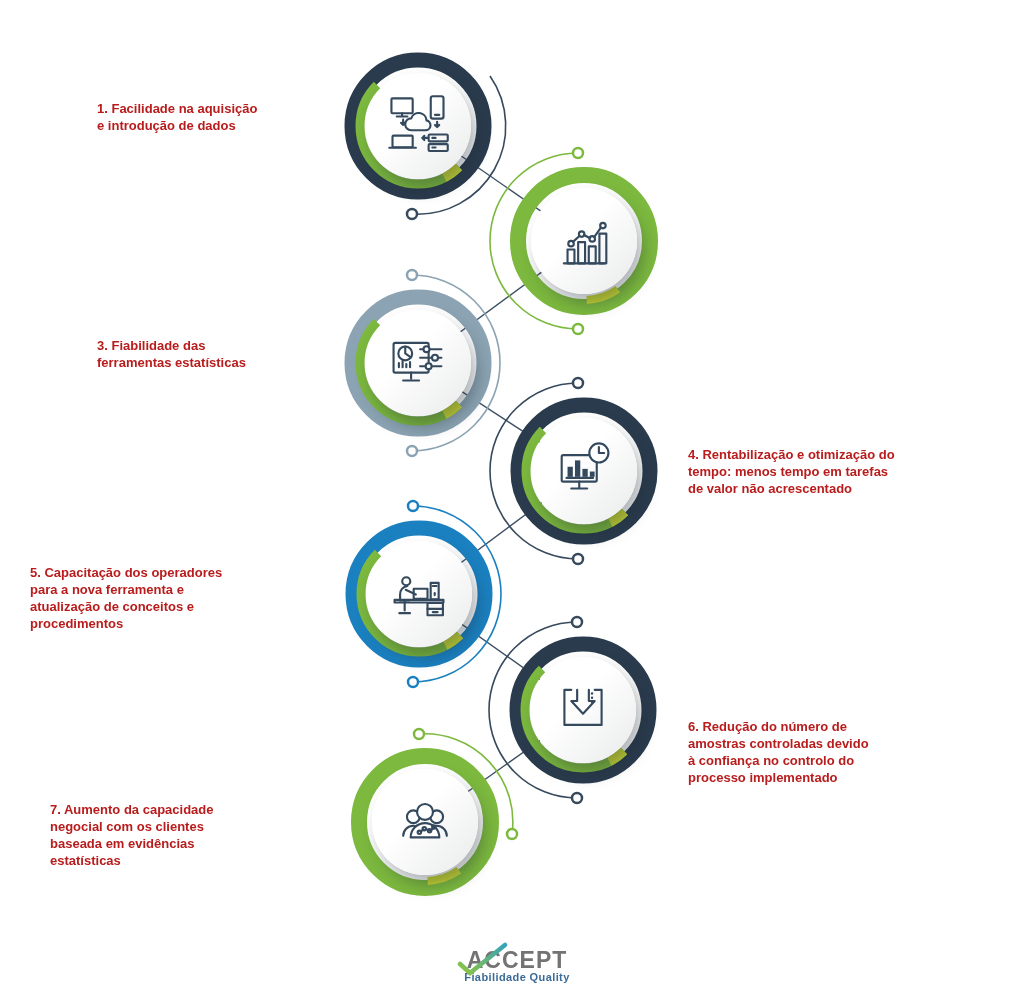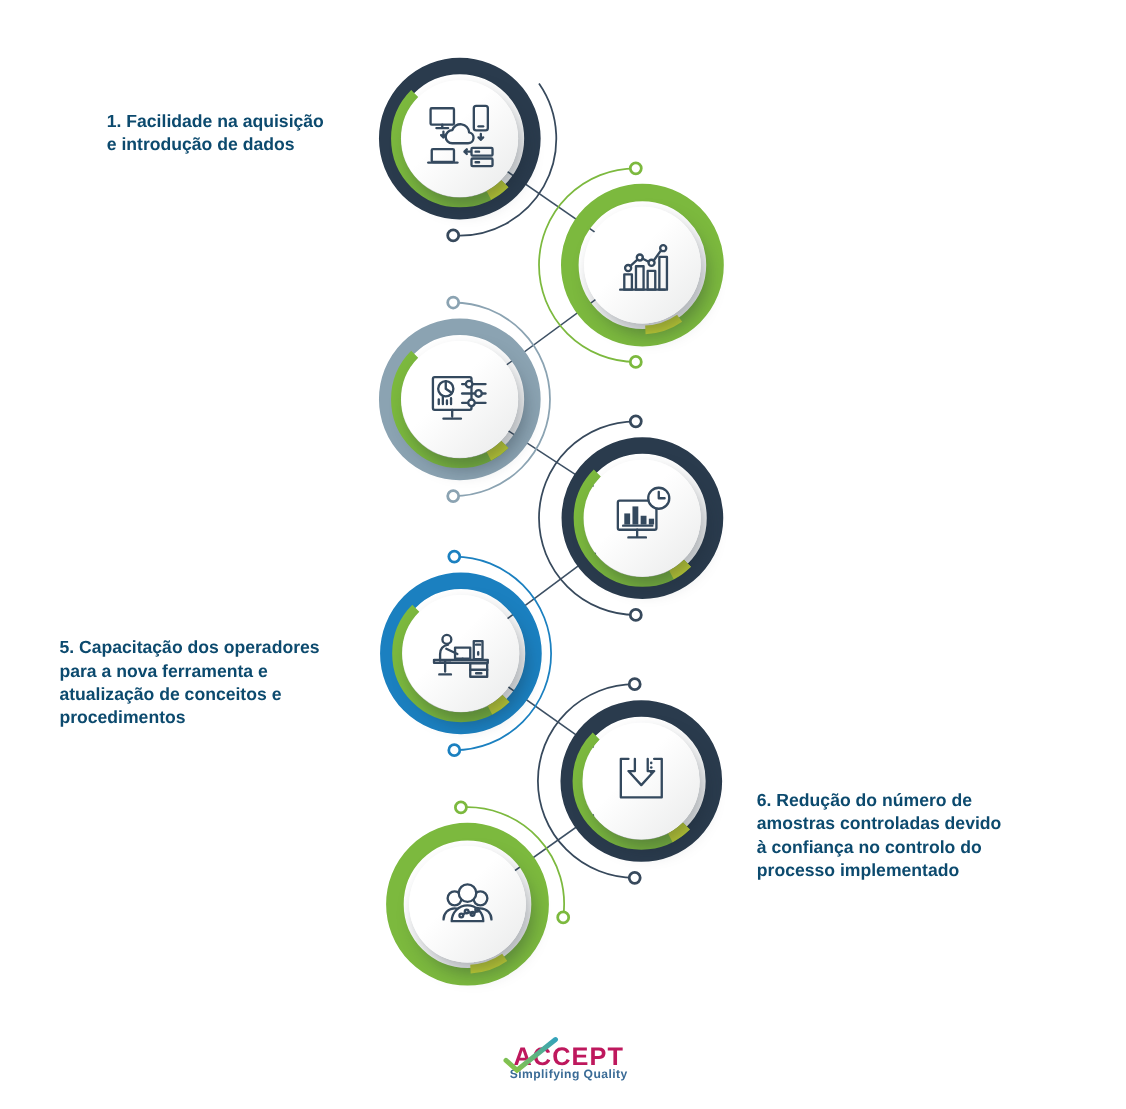--- a/index.html
+++ b/index.html
@@ -1,32 +1,32 @@
 <!DOCTYPE html>
 <html><head>
 <meta charset="utf-8">
 <style>
   html,body{margin:0;padding:0;background:#ffffff;}
   .canvas{position:relative;width:1024px;height:1008px;background:#ffffff;overflow:hidden;
           font-family:"Liberation Sans",sans-serif;}
   svg.decor{position:absolute;left:0;top:0;z-index:1;}
-  .label{position:absolute;z-index:3;font-weight:700;font-size:16px;line-height:1.32;
-         color:#0c4a6e;white-space:pre-line;}
+  .label{position:absolute;z-index:3;font-weight:700;font-size:13px;line-height:1.32;
+         color:#b91c1c;white-space:pre-line;}
   .node{position:absolute;width:200px;height:200px;z-index:2;}
   .node svg.ring{position:absolute;left:0;top:0;}
   .inner{position:absolute;left:47px;top:47px;width:106px;height:106px;border-radius:50%;
          background:linear-gradient(135deg,#ffffff 42%,#e9eaea 100%);
          box-shadow:6px 10px 16px rgba(27,38,49,.35);
          display:flex;align-items:center;justify-content:center;}
   .inner svg{width:68px;height:68px;}
   .ic{fill:none;stroke:#34495e;stroke-width:2;stroke-linecap:round;stroke-linejoin:round;}
   .icf{fill:#34495e;stroke:none;}
   .logo{position:absolute;left:447px;top:947px;width:140px;text-align:center;z-index:3;}
   .logo-name{position:relative;display:inline-block;font-weight:700;font-size:23px;
-             letter-spacing:1px;color:#be185d;}
+             letter-spacing:1px;color:#737373;}
   .logo-check{position:absolute;left:-10px;top:-5px;pointer-events:none;}
   .logo-tagline{margin-top:-3px;font-weight:700;font-size:11px;letter-spacing:.4px;color:#3a6b96;}
 </style>
 </head>
 <body>
 
 <div class="canvas">
 
   <svg class="decor" width="1024" height="1008">
 
@@ -60,28 +60,37 @@
       <circle cx="413" cy="682" r="5" stroke="#1b80c0"></circle>
       <circle cx="577" cy="622" r="5" stroke="#37495c"></circle>
       <circle cx="577" cy="798" r="5" stroke="#37495c"></circle>
       <circle cx="419" cy="734" r="5" stroke="#7cb93e"></circle>
       <circle cx="512" cy="834" r="5" stroke="#7cb93e"></circle>
     </g>
   </svg>
 
   <div class="label" style="left:97px;top:100px;width:260px;">1. Facilidade na aquisição
 e introdução de dados</div>
-  <div class="label" style="left:30px;top:579px;width:320px;margin-left:24px;">5. Capacitação dos operadores
+  <div class="label" style="left:97px;top:337px;width:260px;">3. Fiabilidade das
+ferramentas estatísticas</div>
+  <div class="label" style="left:688px;top:446px;width:330px;">4. Rentabilização e otimização do
+tempo: menos tempo em tarefas
+de valor não acrescentado</div>
+  <div class="label" style="left:30px;top:564px;width:320px;">5. Capacitação dos operadores
 para a nova ferramenta e
 atualização de conceitos e
 procedimentos</div>
   <div class="label" style="left:688px;top:686px;width:320px;margin-top:32px;">6. Redução do número de
 amostras controladas devido
 à confiança no controlo do
 processo implementado</div>
+  <div class="label" style="left:50px;top:801px;width:300px;">7. Aumento da capacidade
+negocial com os clientes
+baseada em evidências
+estatísticas</div>
 
   <div class="node" style="left:318px;top:26px;">
     <svg class="ring" width="200" height="200">
       <circle cx="100" cy="100" r="66" fill="none" stroke="#2a3b4d" stroke-width="15"></circle>
       <circle cx="100" cy="100" r="58" fill="none" stroke="#7cb93e" stroke-width="9" pathLength="100" stroke-dasharray="50 50" transform="rotate(45 100 100)"></circle>
       <circle cx="100" cy="100" r="58" fill="none" stroke="#c9d834" stroke-width="9" pathLength="100" stroke-dasharray="5 95" transform="rotate(45 100 100)"></circle>
     </svg>
     <div class="inner">
       <svg viewBox="0 0 64 64">
         <g class="ic">
@@ -248,16 +257,16 @@
         <defs>
           <linearGradient id="chk" x1="0" y1="1" x2="1" y2="0">
             <stop offset="0" stop-color="#8ec63f"></stop>
             <stop offset="1" stop-color="#35a3ba"></stop>
           </linearGradient>
         </defs>
         <path d="M3 22 L13 31 L48 3" fill="none" stroke="url(#chk)" stroke-width="4.5" stroke-linecap="round"></path>
       </svg>
       <span>ACCEPT</span>
     </span>
-    <div class="logo-tagline">Simplifying Quality</div>
+    <div class="logo-tagline">Fiabilidade Quality</div>
   </div>
 
 </div>
 
 </body></html>

